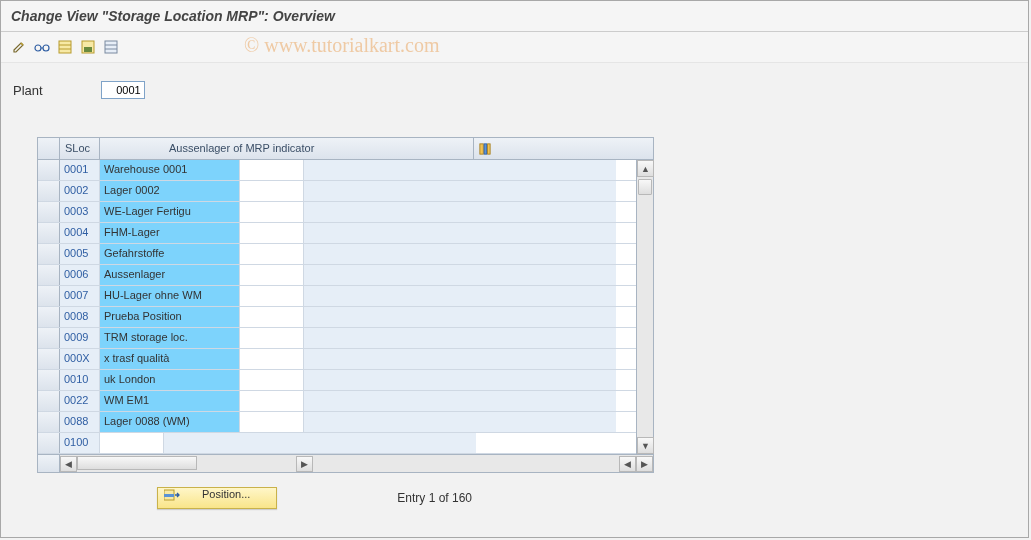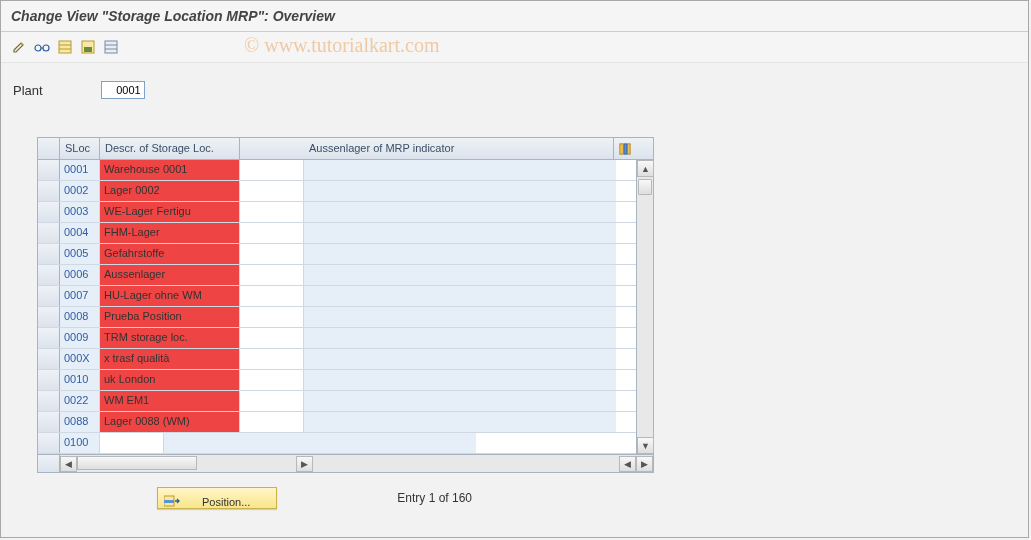--- a/index.html
+++ b/index.html
@@ -117,21 +117,21 @@
       padding: 3px 4px;
       font-size: 11px;
       color: #2f5ea3;
       background: #e6eef7;
     }
     .td-desc {
       width: 140px;
       border-right: 1px solid #cfd8e3;
       padding: 3px 4px;
       font-size: 11px;
-      background: #ef4444;
+      background: #7dd3fc;
       color: #333;
       white-space: nowrap;
       overflow: hidden;
     }
     .td-mrp {
       width: 64px;
       border-right: 1px solid #cfd8e3;
       background: #fff;
     }
     .td-mrp input {
@@ -214,21 +214,21 @@
     }
     .footer-row {
       display:flex;
       align-items:center;
       margin-top: 14px;
       gap: 120px;
       padding-left: 120px;
     }
     .position-btn {
       display:inline-flex;
-      align-items:flex-end;
+      align-items:flex-start;
       gap: 22px;
       height: 22px;
       padding: 0 26px 0 6px;
       background: linear-gradient(#fff6c8, #f9e58a);
       border: 1px solid #c9b24a;
       box-shadow: 0 1px 1px rgba(0,0,0,0.15);
       cursor:pointer;
       font-size: 11px;
       color: #333;
     }
@@ -299,21 +299,20 @@
     <div class="field-row">
       <span class="field-label">Plant</span>
       <input class="field-input" value="0001" style="">
     </div>
 
     <div class="table-wrap">
       <div class="table-container">
         <div class="table-head">
           <div class="th col-sel"></div>
           <div class="th col-sloc">SLoc</div>
-          <div class="th col-desc">Descr. of Storage Loc.</div>
           <div class="th col-mrp">MRP Ind.</div>
           <div class="th col-mrpdesc">Aussenlager of MRP indicator</div>
           <div class="th col-conf">
             <svg width="14" height="14" viewBox="0 0 14 14">
                 <rect x="1" y="1" width="4" height="12" fill="#f2c254" stroke="#a57e1e"></rect>
                 <rect x="6" y="1" width="3" height="12" fill="#5a93d6" stroke="#2f5ea3"></rect>
                 <rect x="10" y="1" width="3" height="12" fill="#f2c254" stroke="#a57e1e"></rect>
               </svg>
           </div>
         </div>

